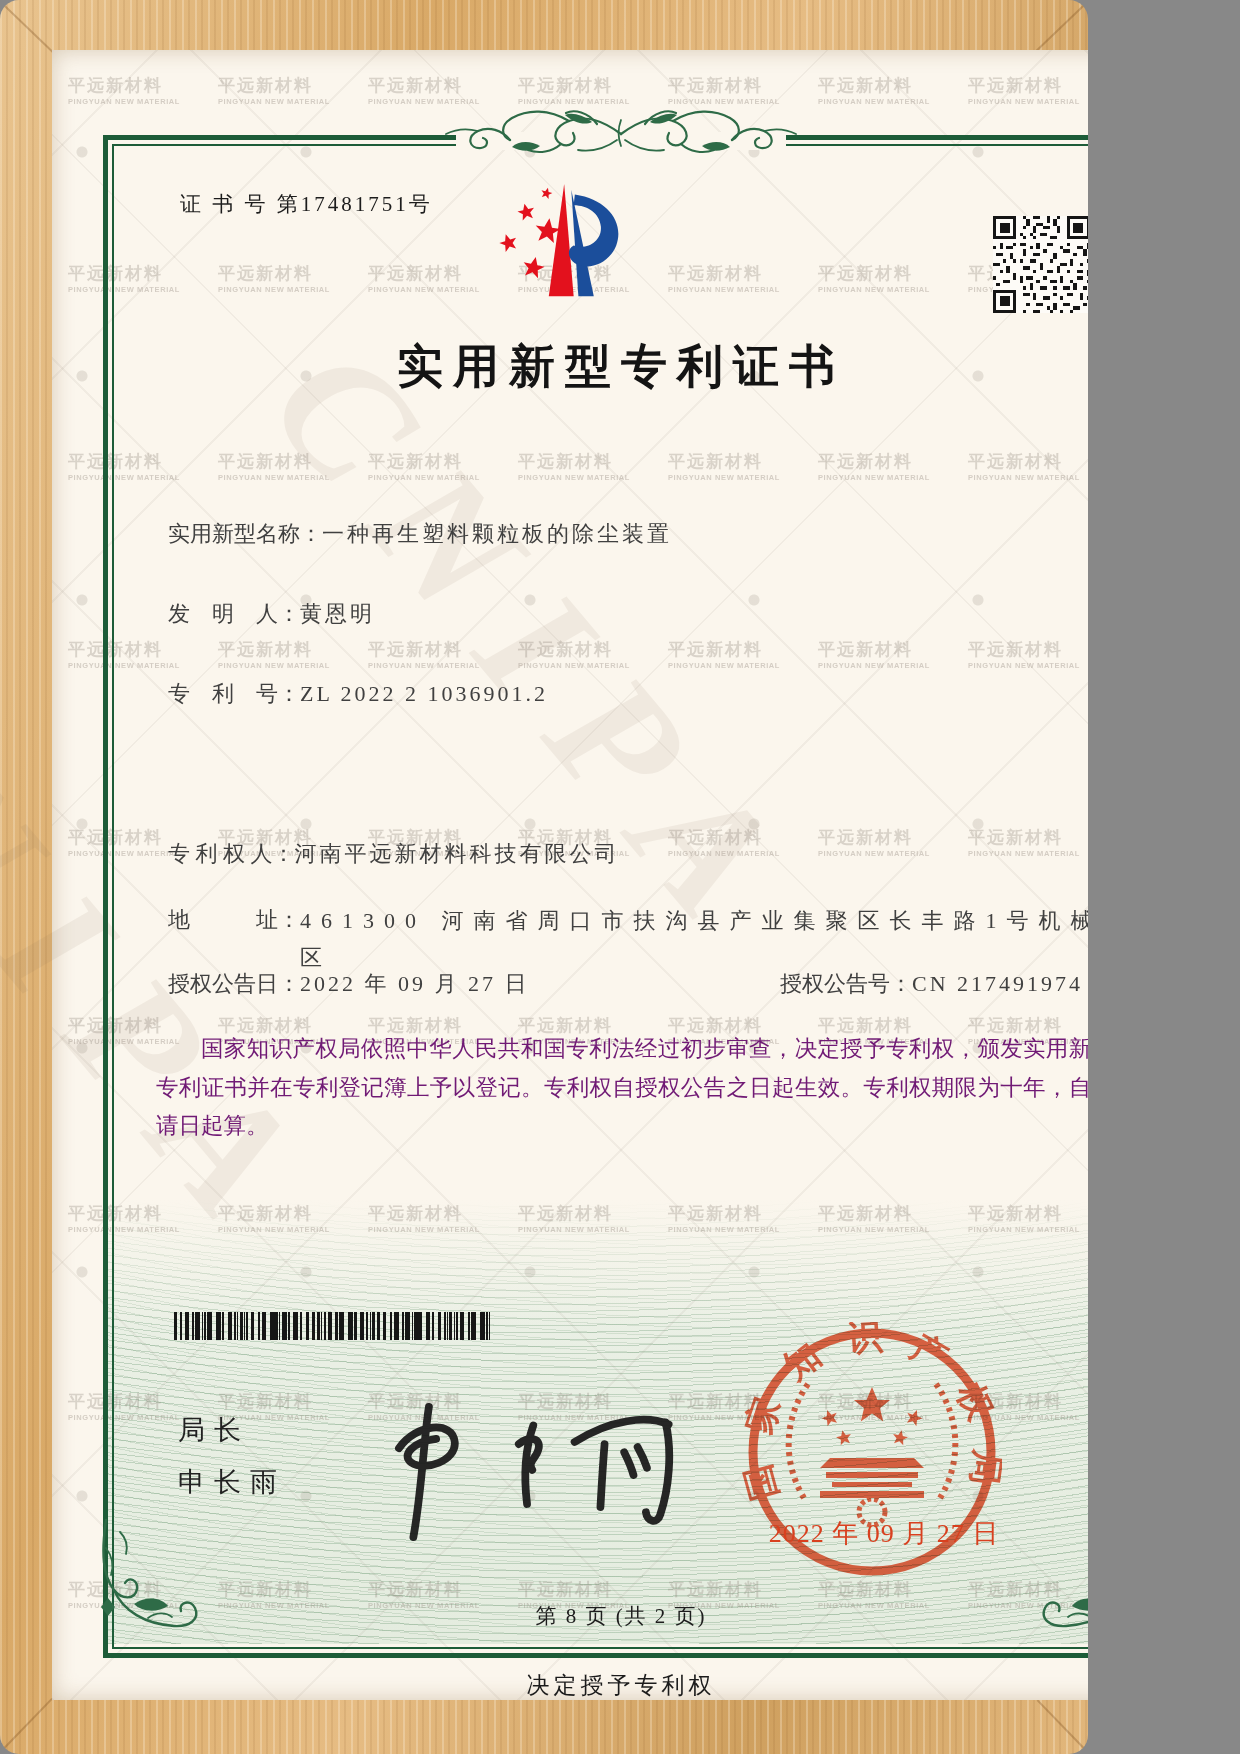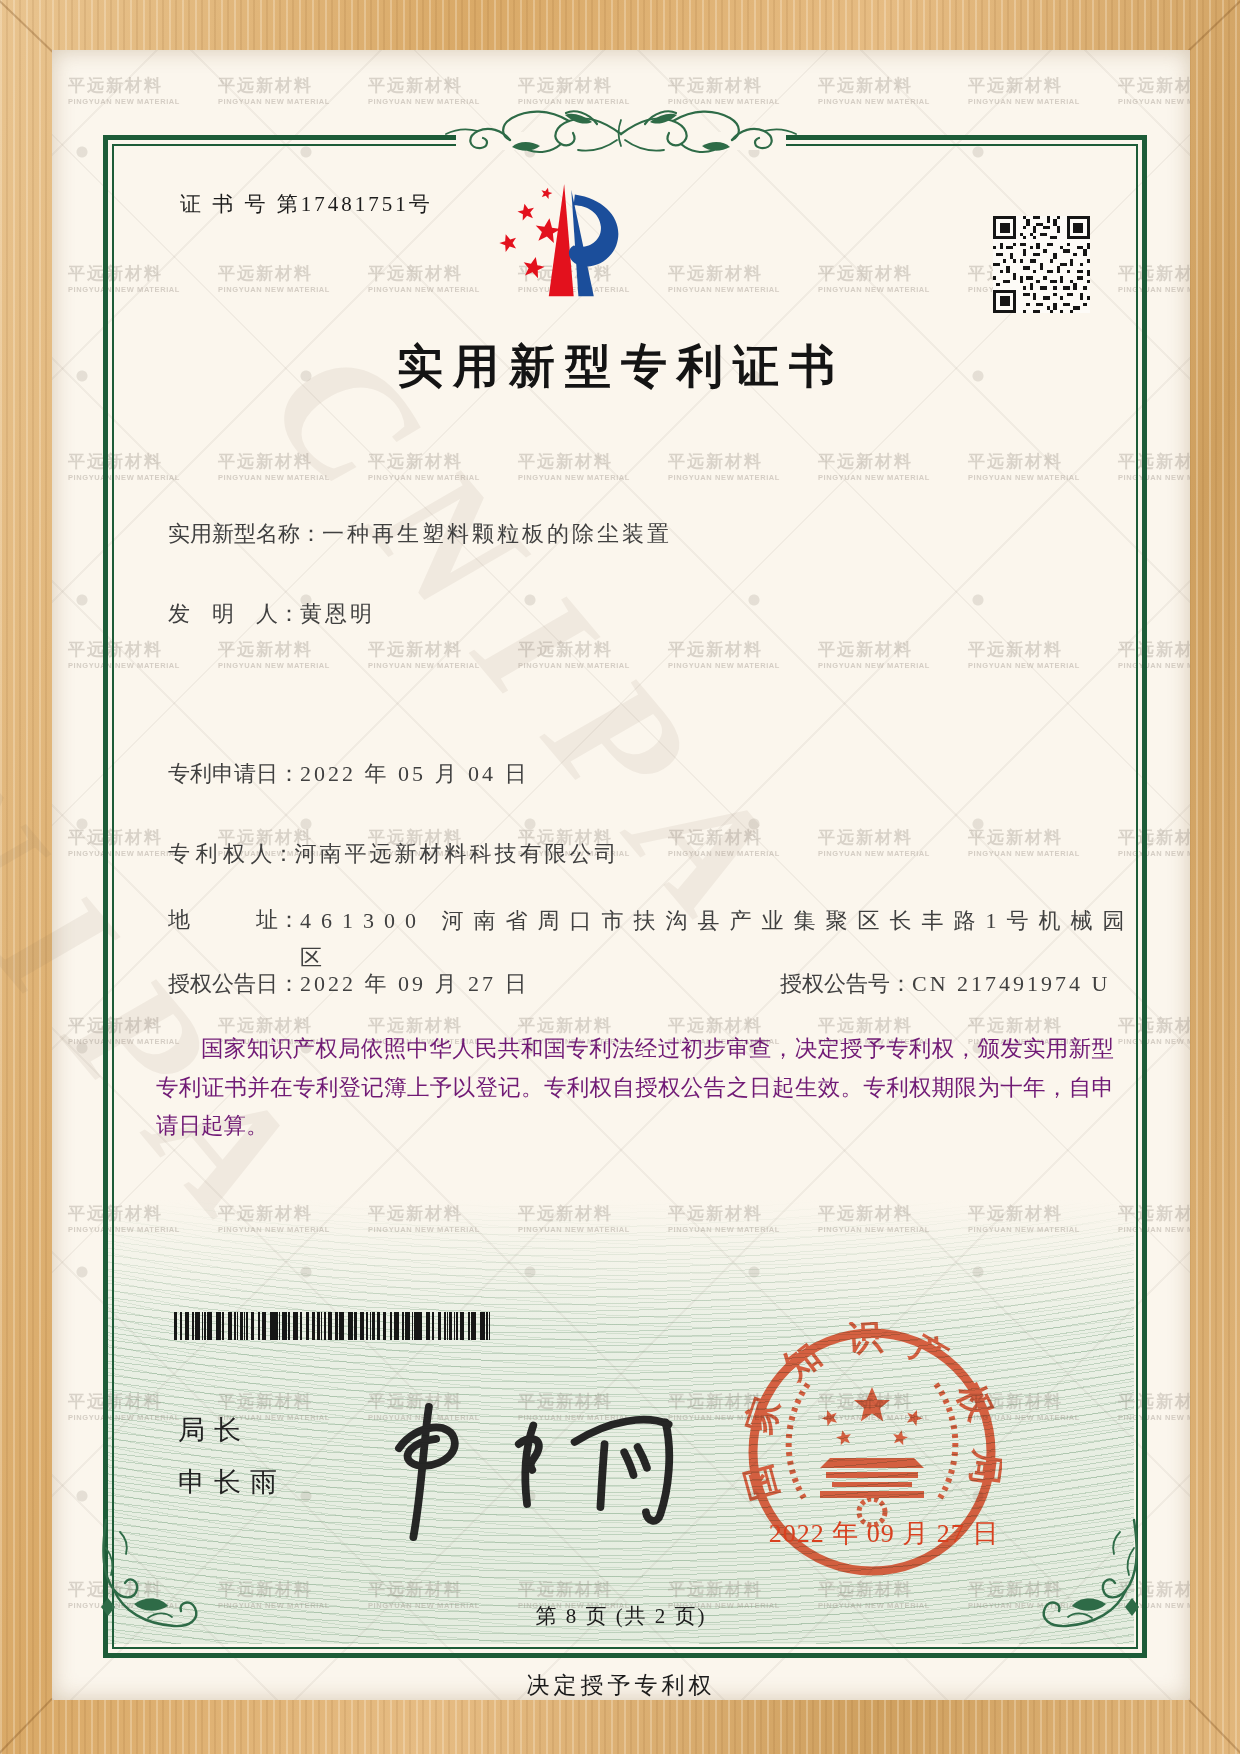--- a/index.html
+++ b/index.html
@@ -1,18 +1,18 @@
 <!DOCTYPE html>
 <html><head>
 <meta charset="utf-8">
 <style>
   html,body{margin:0;padding:0;background:#888;}
-  #page{position:relative;width:1240px;height:1754px;overflow:hidden;
+  #page{position:relative;width:1088px;height:1754px;overflow:hidden;
         background:linear-gradient(105deg,#e9c48f 0%,#d9a967 28%,#e6bc83 52%,#cfa05f 78%,#e2b77c 100%);
-        font-family:"Liberation Serif","DejaVu Serif",serif;}
+        font-family:"Liberation Serif","DejaVu Serif",serif;border-radius:19px;}
   #page::before{content:"";position:absolute;inset:0;
         background:repeating-linear-gradient(90deg,rgba(255,246,230,.28) 0 2px,rgba(255,255,255,0) 2px 6px,rgba(122,72,22,.10) 6px 8px,rgba(255,255,255,0) 8px 13px);}
   .miter{position:absolute;height:2px;background:rgba(115,68,22,.30);z-index:1;}
   .m-tl{top:0;left:0;width:74px;transform-origin:0 0;transform:rotate(43.8deg);}
   .m-tr{top:0;right:0;width:72px;transform-origin:100% 0;transform:rotate(-43.8deg);}
   .m-bl{bottom:0;left:0;width:76px;transform-origin:0 100%;transform:rotate(-46deg);}
   .m-br{bottom:0;right:0;width:74px;transform-origin:100% 100%;transform:rotate(46deg);}
 
   #paper{position:absolute;left:52px;top:50px;width:1138px;height:1650px;background:#fbf6ed;
          box-shadow:inset 0 0 22px rgba(120,80,30,.28);z-index:2;}
@@ -468,22 +468,22 @@
     </svg>
 
     <div class="title">实用新型专利证书</div>
 
     <div class="frow" style="top:466px;">
       <span>实用新型名称：</span><span class="fval">一种再生塑料颗粒板的除尘装置</span>
     </div>
     <div class="frow" style="top:546px;">
       <span>发　明　人：</span><span class="fval">黄恩明</span>
     </div>
-    <div class="frow" style="top:706px;">
-      <span>专利申请日：</span><span class="fval">2022 年 05 月 04 日</span>
+    <div class="frow" style="top:626px;">
+      <span>专　利　号：</span><span class="fval">ZL 2022 2 1036901.2</span>
     </div>
     <div class="frow" style="top:786px;">
       <span>专 利 权 人：</span><span class="fval">河南平远新材料科技有限公司</span>
     </div>
     <div class="frow" style="top:852px;">
       <span>地　　　址：</span><span class="addr-val">461300 河南省周口市扶沟县产业集聚区长丰路1号机械园区</span>
     </div>
     <div class="frow" style="top:916px;width:960px;">
       <span>授权公告日：</span><span class="fval">2022 年 09 月 27 日</span>
       <span class="grant2"><span>授权公告号：</span><span class="fval">CN 217491974 U</span></span>

